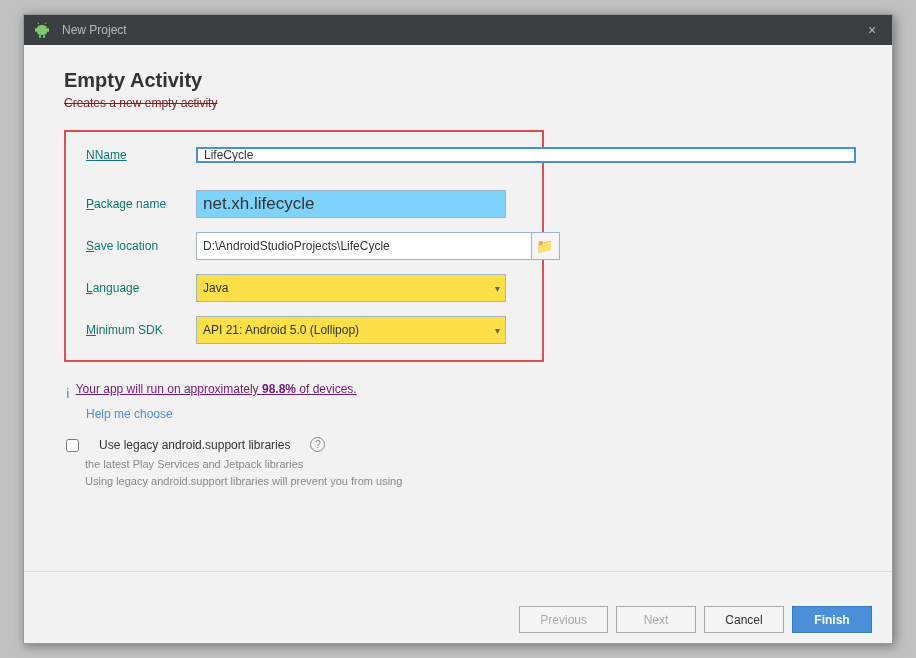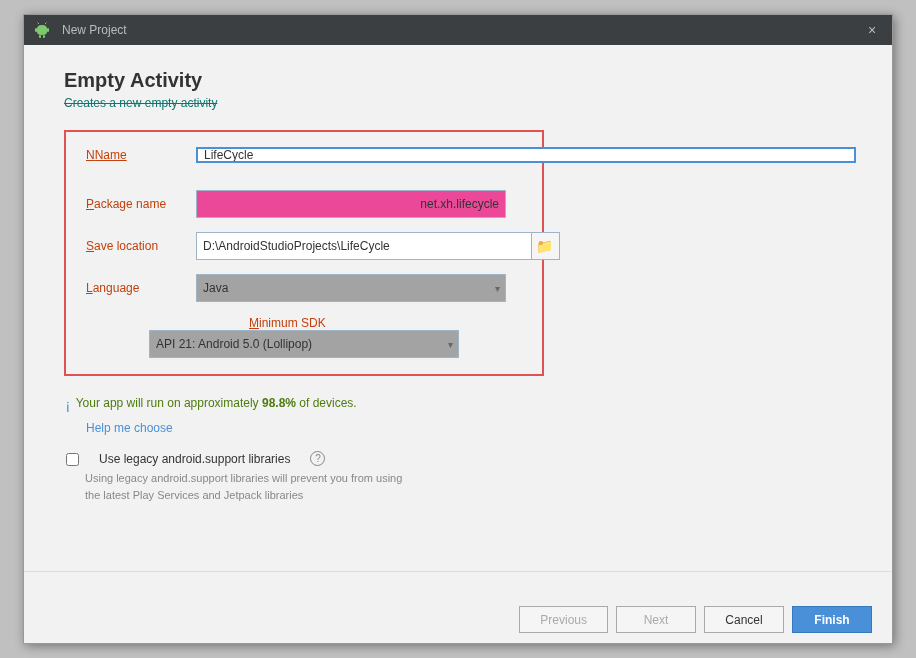--- a/index.html
+++ b/index.html
@@ -57,58 +57,56 @@
       overflow-y: auto;
     }
     .activity-title {
       font-size: 20px;
       font-weight: 700;
       color: #333;
       margin-bottom: 4px;
     }
     .activity-subtitle {
       font-size: 12px;
-      color: #0f766e;
+      color: #7f1d1d;
       text-decoration: line-through;
       margin-bottom: 20px;
     }
     .form-section {
       border: 2px solid #e05252;
       padding: 16px 20px;
       margin-bottom: 20px;
       width: 480px;
     }
     .form-row {
       display: flex;
       align-items: center;
       margin-bottom: 14px;
     }
     .form-row:last-child {
       margin-bottom: 0;
-      flex-direction: column;
     }
     .form-label {
       width: 110px;
       font-size: 12px;
-      color: #c2410c;
+      color: #0f766e;
       flex-shrink: 0;
     }
     .form-label span {
       text-decoration: underline;
     }
     .form-input {
       flex: 1;
       height: 28px;
       border: 1px solid #a0b4c8;
       padding: 0 6px;
-      font-size: 12px;
-      color: #333;
-      background: #ec4899;
+      font-size: 17px;
+      color: #333;
+      background: #7dd3fc;
       outline: none;
-      text-align: right;
     }
     .form-input-with-btn {
       display: flex;
       flex: 1;
       align-items: center;
     }
     .form-input-with-btn input {
       flex: 1;
       height: 28px;
       border: 1px solid #a0b4c8;
@@ -136,21 +134,21 @@
       display: flex;
       align-items: center;
     }
     .select-wrapper select {
       width: 100%;
       height: 28px;
       border: 1px solid #a0b4c8;
       padding: 0 12px 0 6px;
       font-size: 12px;
       color: #333;
-      background: #a3a3a3;
+      background: #fde047;
       outline: none;
       appearance: none;
       -webkit-appearance: none;
       cursor: pointer;
     }
     .select-arrow {
       position: absolute;
       right: 6px;
       pointer-events: none;
       font-size: 10px;
@@ -167,21 +165,22 @@
       margin-bottom: 4px;
     }
     .info-icon {
       color: #4a90d9;
       font-size: 14px;
       margin-top: 1px;
       flex-shrink: 0;
     }
     .info-text {
       font-size: 12px;
-      color: #4d7c0f;
+      color: #701a75;
+      text-decoration: underline;
     }
     .info-text strong {
       font-weight: 700;
     }
     .help-link {
       font-size: 12px;
       color: #4a90d9;
       text-decoration: none;
       margin-left: 20px;
       cursor: pointer;
@@ -362,22 +361,22 @@
       <a class="help-link">Help me choose</a>
     </div>
 
     <div class="legacy-section">
       <div class="checkbox-row">
         <input type="checkbox" style="">
         <span class="checkbox-label">Use legacy android.support libraries</span>
         <span class="help-circle">?</span>
       </div>
       <div class="legacy-desc">
+        <div>the latest Play Services and Jetpack libraries</div>
         <div>Using legacy android.support libraries will prevent you from using</div>
-        <div>the latest Play Services and Jetpack libraries</div>
       </div>
     </div>
   </div>
 
   <div class="dialog-footer">
     <button class="btn" disabled="">Previous</button>
     <button class="btn" disabled="">Next</button>
     <button class="btn">Cancel</button>
     <button class="btn btn-primary">Finish</button>
   </div>

